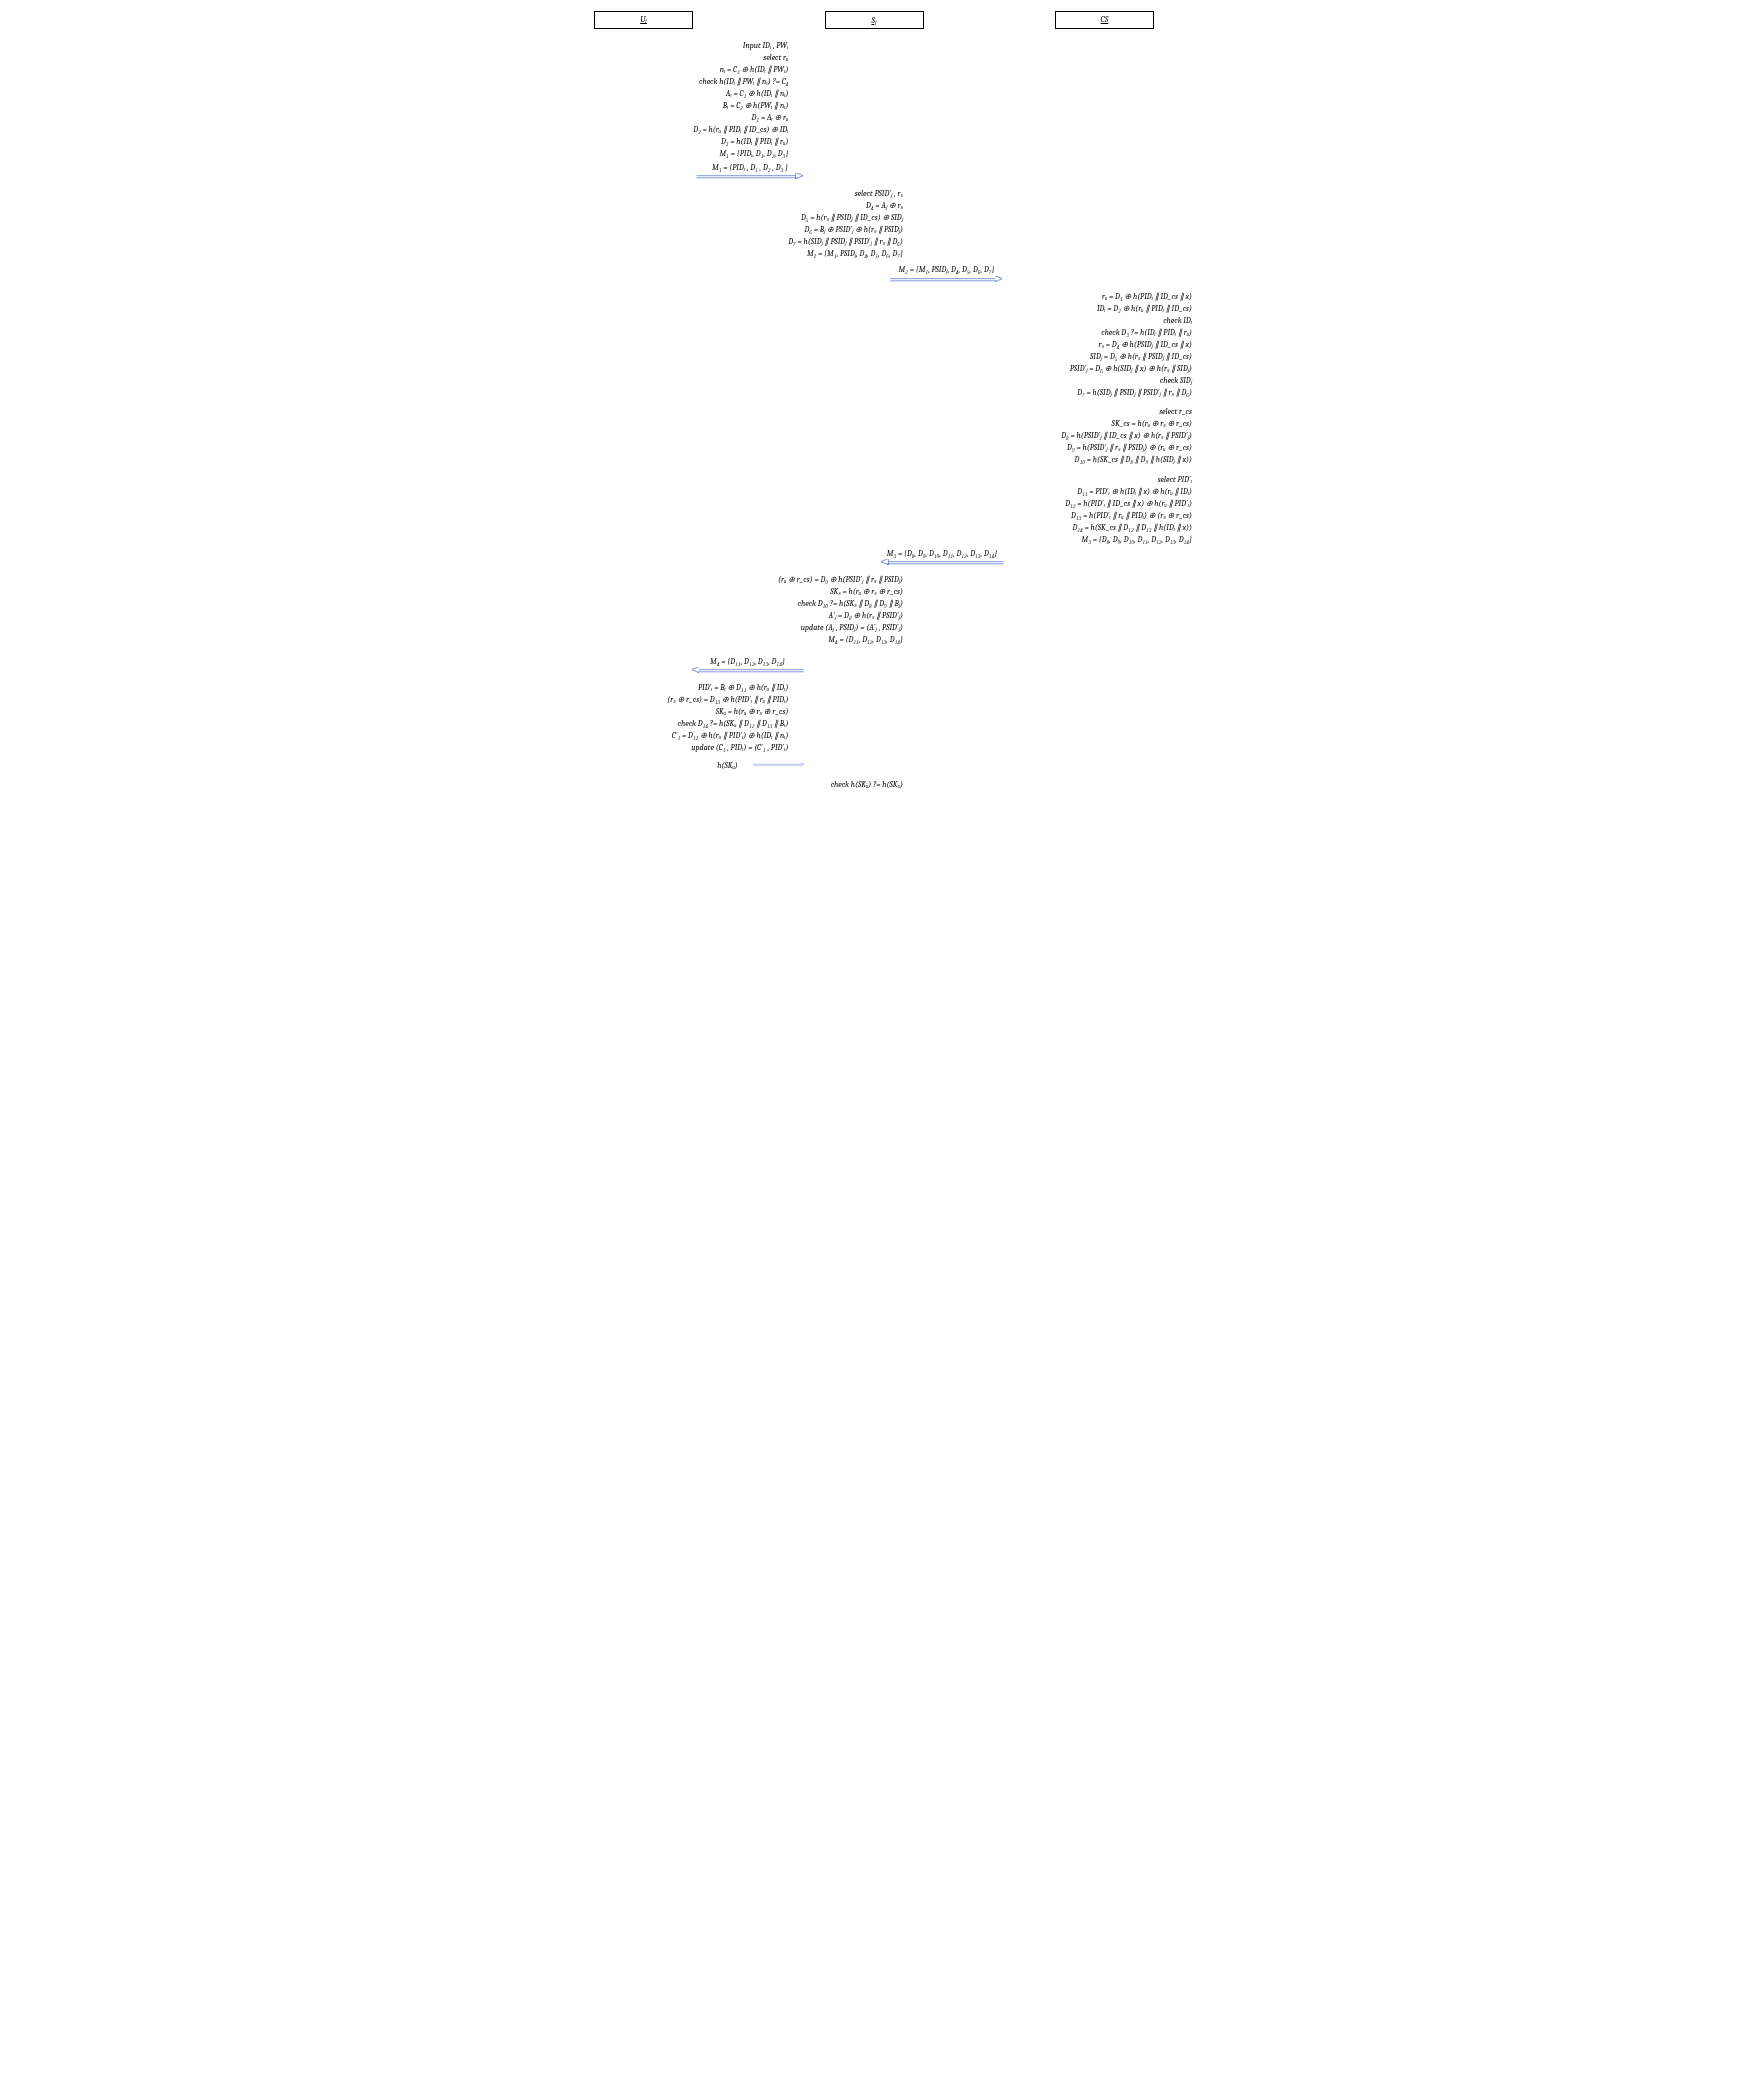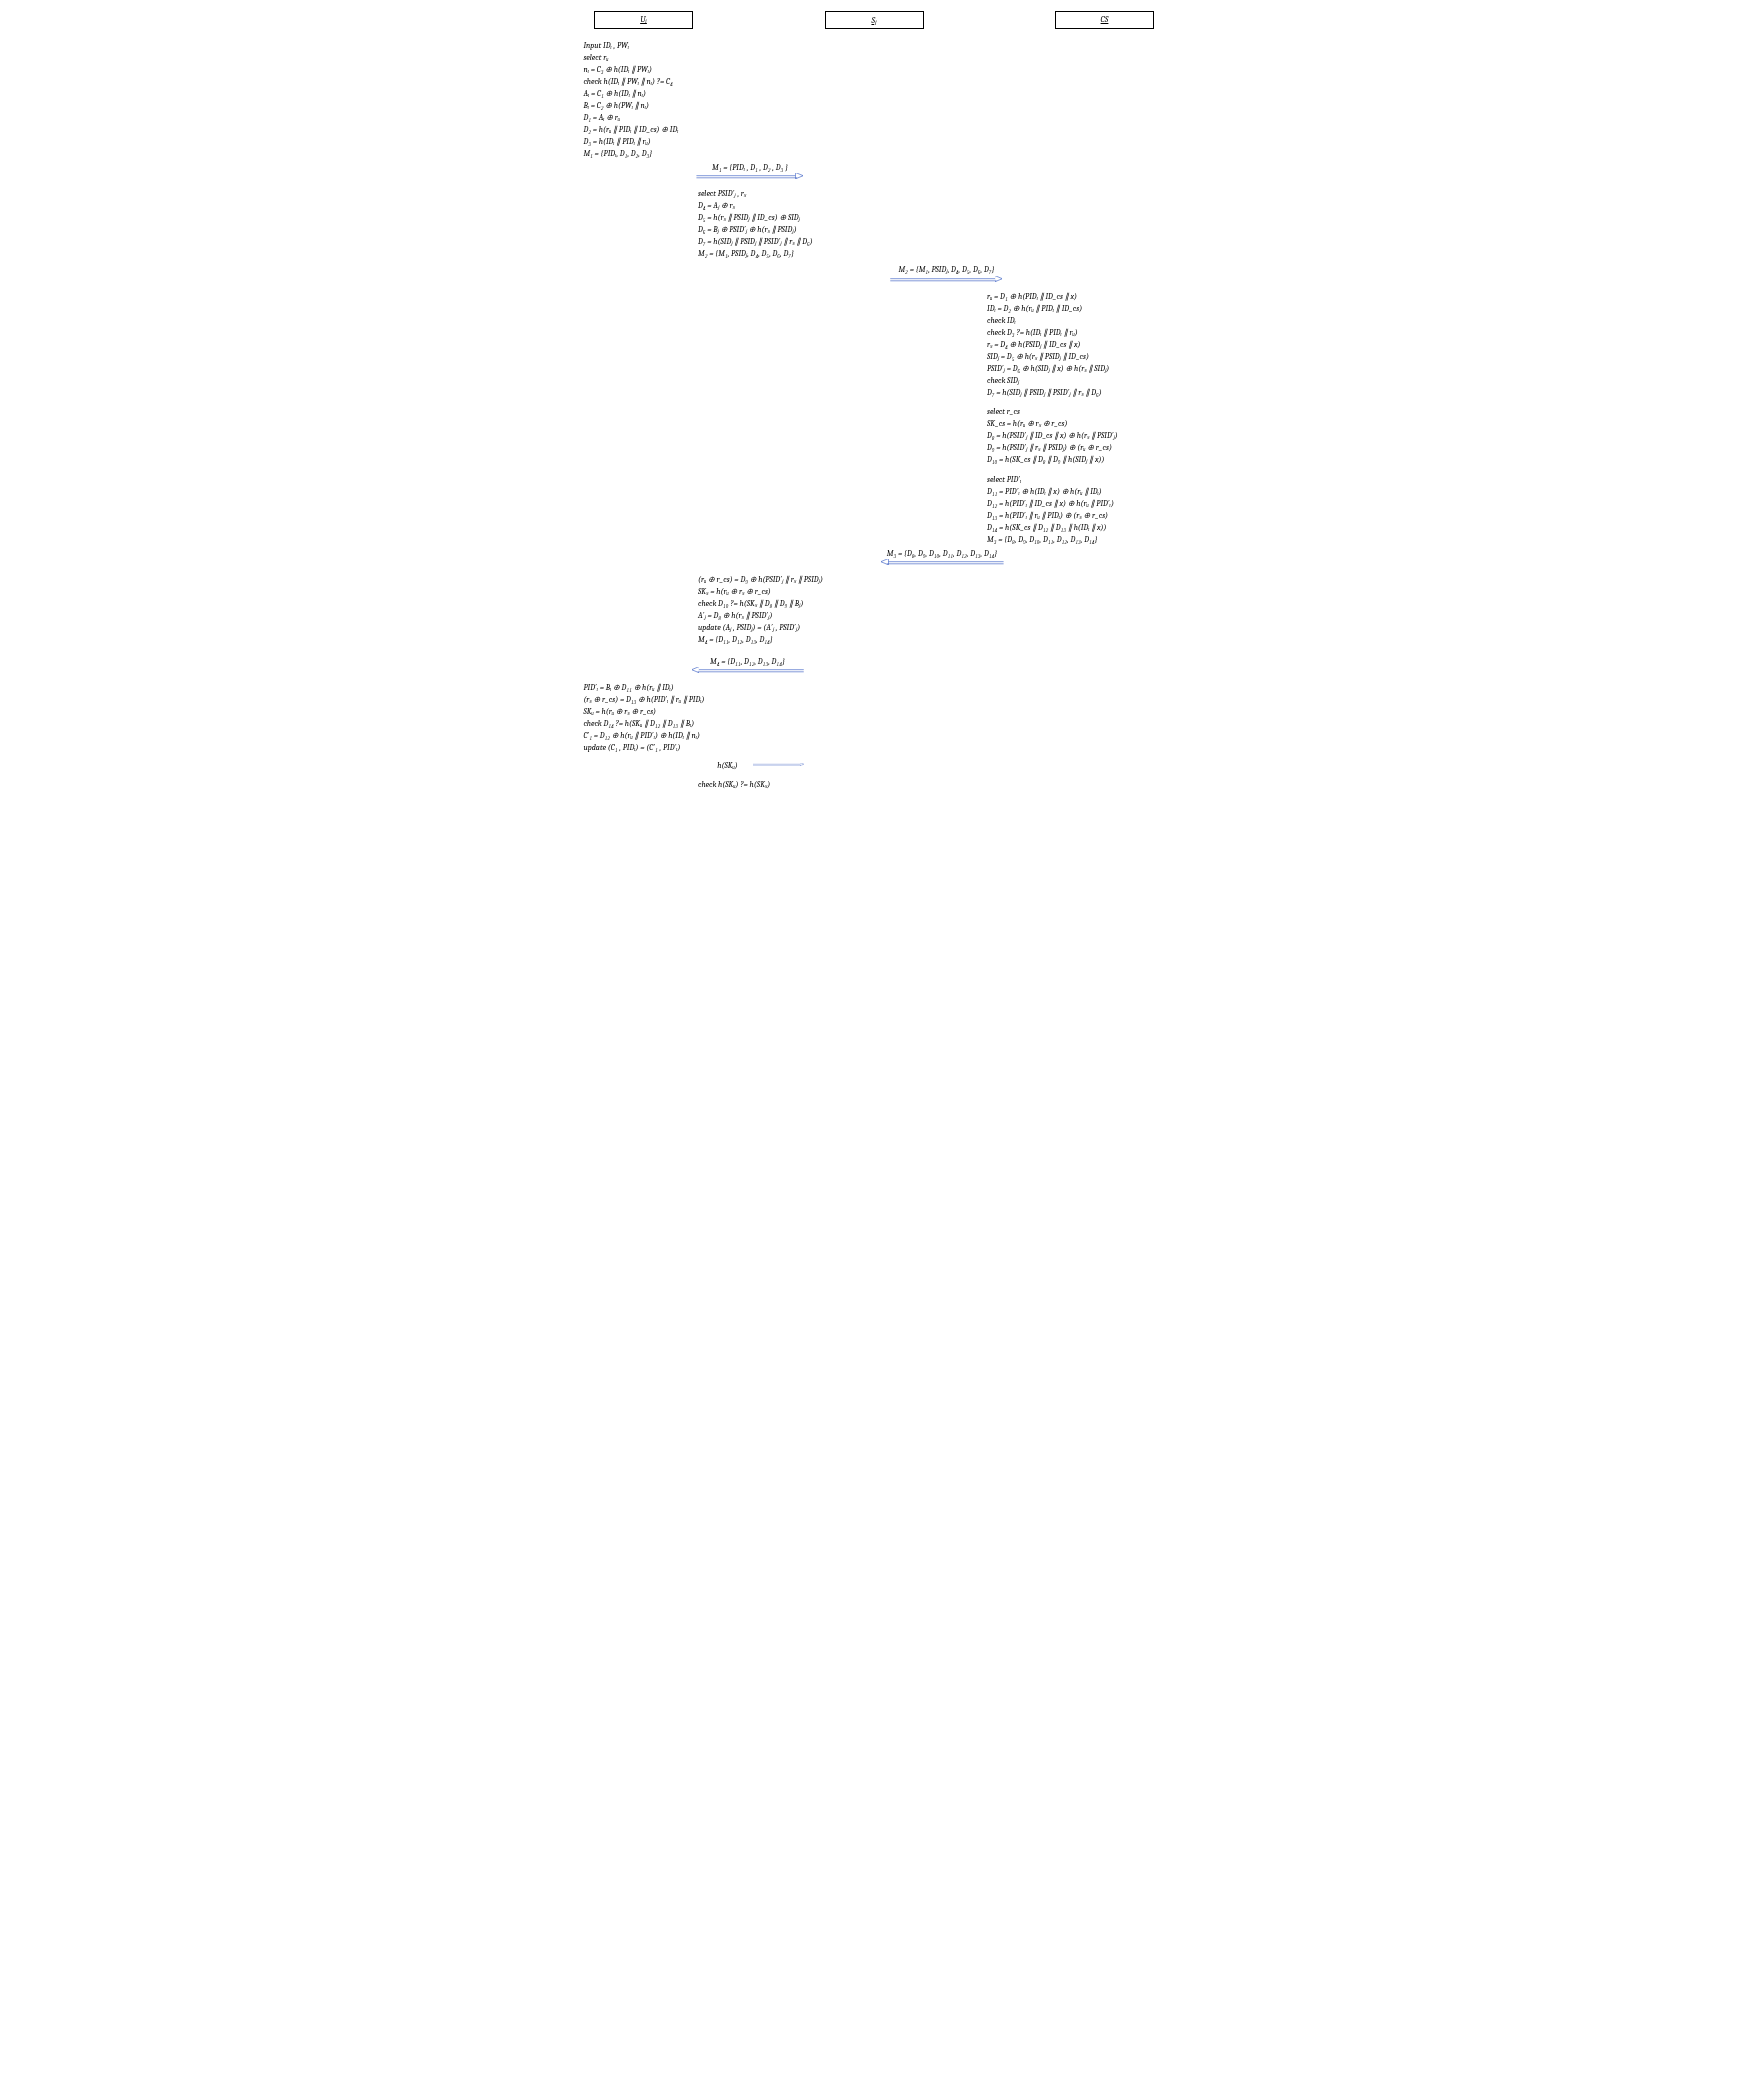--- a/index.html
+++ b/index.html
@@ -28,20 +28,21 @@
     font-style: italic;
     font-size: 8.6px;
     text-decoration: underline;
   }
   .col-ui   { margin-left: 16px; }
   .col-sj   { }
   .col-cs   { margin-right: 16px;}
   .block {
     line-height: 1.5;
     white-space: nowrap;
+    text-align: right;
   }
   .block div { white-space: nowrap; }
   .step-ui  { margin-left: 5.4px;  width: 205px;}
   .step-sj  { margin-left: 120px; width: 205px;}
   .step-cs  { margin-left: 409px; width: 205px;}
   .arrow-row {
     display:flex;
     margin: 3.2px 0 7.5px 0;
   }
   .arrow-label {

